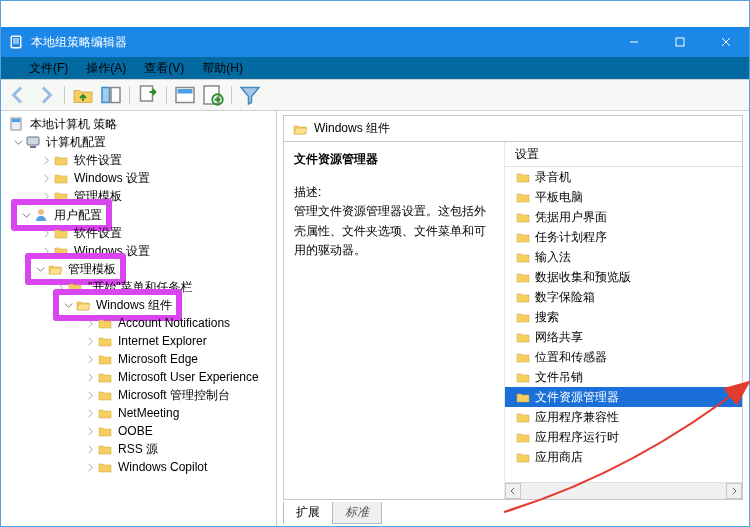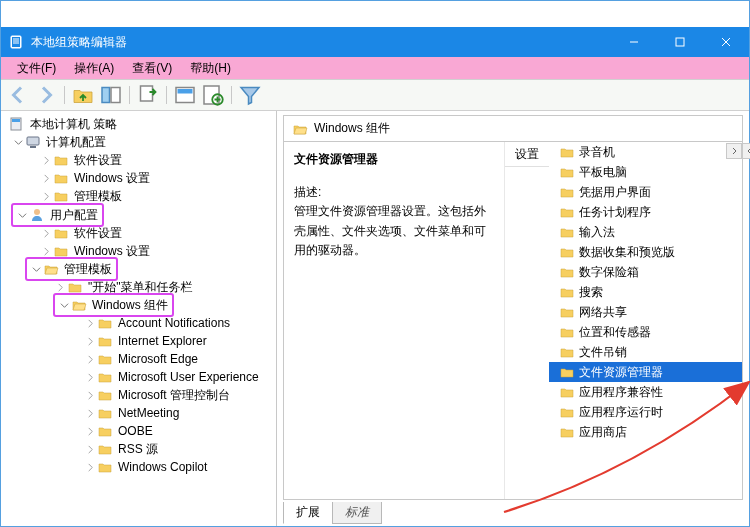--- a/index.html
+++ b/index.html
@@ -5,47 +5,47 @@
   html,body{margin:0;padding:0;font-family:"Microsoft YaHei","Segoe UI",Arial,sans-serif;font-size:12px;color:#000;background:#fff;}
   .window{width:750px;height:527px;display:flex;flex-direction:column;border:1px solid #55a0e0;box-sizing:border-box;}
   
   .titlebar{height:30px;background:#1b87e6;color:#fff;display:flex;align-items:center;padding:0 0 0 8px;margin-top:26px;}
   .titlebar .icon{width:16px;height:16px;margin-right:6px;}
   .titlebar .title{flex:1;font-size:12px;}
   .winbtn{width:46px;height:30px;display:flex;align-items:center;justify-content:center;}
   .winbtn svg{width:10px;height:10px;}
   .winbtn.close{background:transparent;}
   
-  .menubar{height:22px;background:#f9a8d4;border-bottom:1px solid #d0d0d0;display:flex;align-items:center;padding:0 8px;gap:2px;}
+  .menubar{height:22px;background:#0369a1;border-bottom:1px solid #d0d0d0;display:flex;align-items:center;padding:0 20px;gap:2px;}
   .menuitem{padding:2px 8px;cursor:default;}
   
   .toolbar{height:30px;background:#f6f8f5;border-bottom:1px solid #d0d0d0;display:flex;align-items:center;padding:0 4px;gap:2px;}
   .tbbtn{width:24px;height:24px;display:flex;align-items:center;justify-content:center;border:1px solid transparent;border-radius:2px;}
   .tbbtn.disabled{opacity:.45;}
   .tbsep{width:1px;height:18px;background:#c8c8c8;margin:0 3px;}
   
   .body{flex:1;display:flex;min-height:0;}
   .treepane{width:275px;border-right:1px solid #c8c8c8;overflow:auto;padding:4px 0;}
   .rightpane{flex:1;display:flex;flex-direction:column;min-width:0;background:#fff;}
   
   .node{white-space:nowrap;}
   .row{display:flex;align-items:center;height:18px;padding-right:6px;}
   .expander{width:14px;height:14px;display:flex;align-items:center;justify-content:center;flex-shrink:0;}
   .expander svg{width:9px;height:9px;}
   .nodeicon{width:16px;height:16px;flex-shrink:0;margin-right:3px;}
   .label{padding:0 2px;}
   .children{padding-left:0;}
-  .hl{border:2px solid #d946ef;border-radius:3px;padding:0 2px;margin:1px 0;display:inline-flex;align-items:center;height:20px;}
+  .hl{border:6px solid #d946ef;border-radius:3px;padding:0 2px;margin:1px 0;display:inline-flex;align-items:center;height:20px;}
   
   .rheader{display:flex;align-items:center;padding:4px 8px;border:1px solid #c8c8c8;margin:4px 6px 0 6px;background:#fff;}
   .rheader .nodeicon{margin-right:6px;}
   .rbody{flex:1;display:flex;margin:0 6px 0 6px;border:1px solid #c8c8c8;border-top:none;min-height:0;position:relative;}
   .desc{width:200px;padding:8px 10px;font-size:12px;line-height:1.6;border-right:1px solid #e8e8e8;}
   .desc .strong{font-weight:bold;margin-bottom:14px;}
-  .listwrap{flex:1;display:flex;flex-direction:row;min-width:0;justify-content:space-between;}
+  .listwrap{flex:1;display:flex;flex-direction:column;min-width:0;justify-content:space-between;}
   .listhdr{height:24px;border-bottom:1px solid #e0e0e0;display:flex;align-items:center;padding:0 10px;font-size:12px;color:#000;}
   .list{flex:1;overflow:auto;font-family:Liberation Serif, serif;}
   .li{display:flex;align-items:center;height:20px;padding:0 10px;}
   .li.selected{background:#1a6fd8;color:#fff;}
   .li .nodeicon{margin-right:4px;}
   .hscroll{height:16px;border-top:1px solid #e0e0e0;background:#f0f0f0;position:relative;}
   .hscroll .lar, .hscroll .rar{position:absolute;top:0;width:16px;height:16px;display:flex;align-items:center;justify-content:center;background:#f0f0f0;border:1px solid #c8c8c8;box-sizing:border-box;}
   .hscroll .lar{left:0;} .hscroll .rar{right:0;}
   
   .tabs{display:flex;align-items:flex-end;height:22px;margin:2px 6px 2px 6px;}

